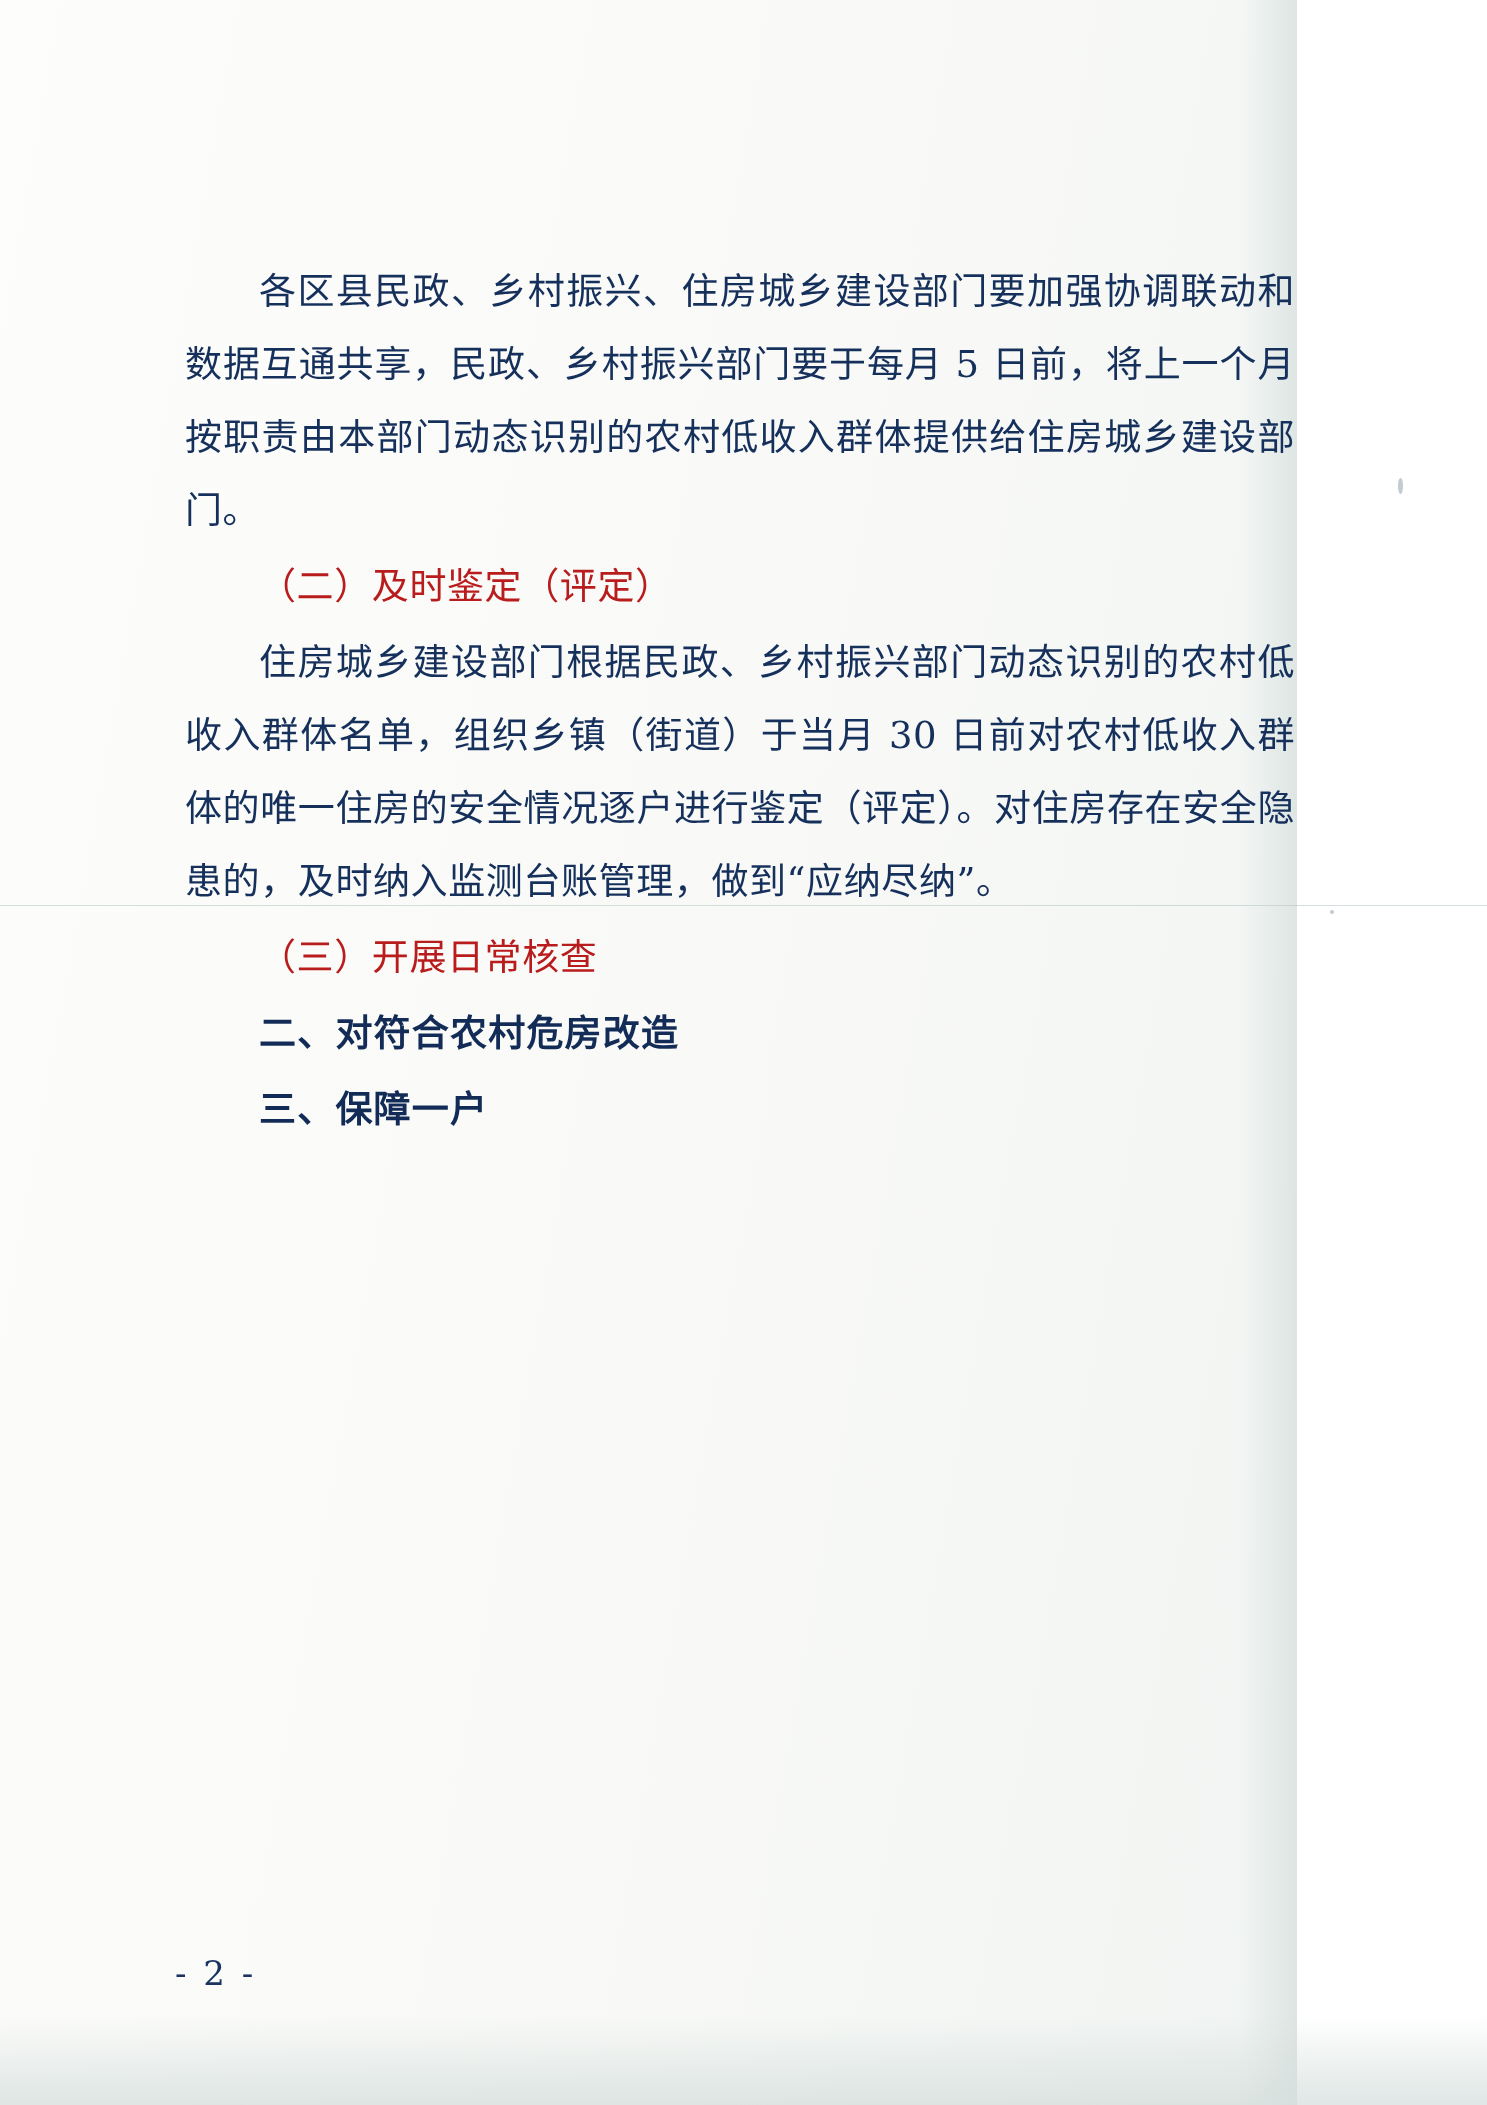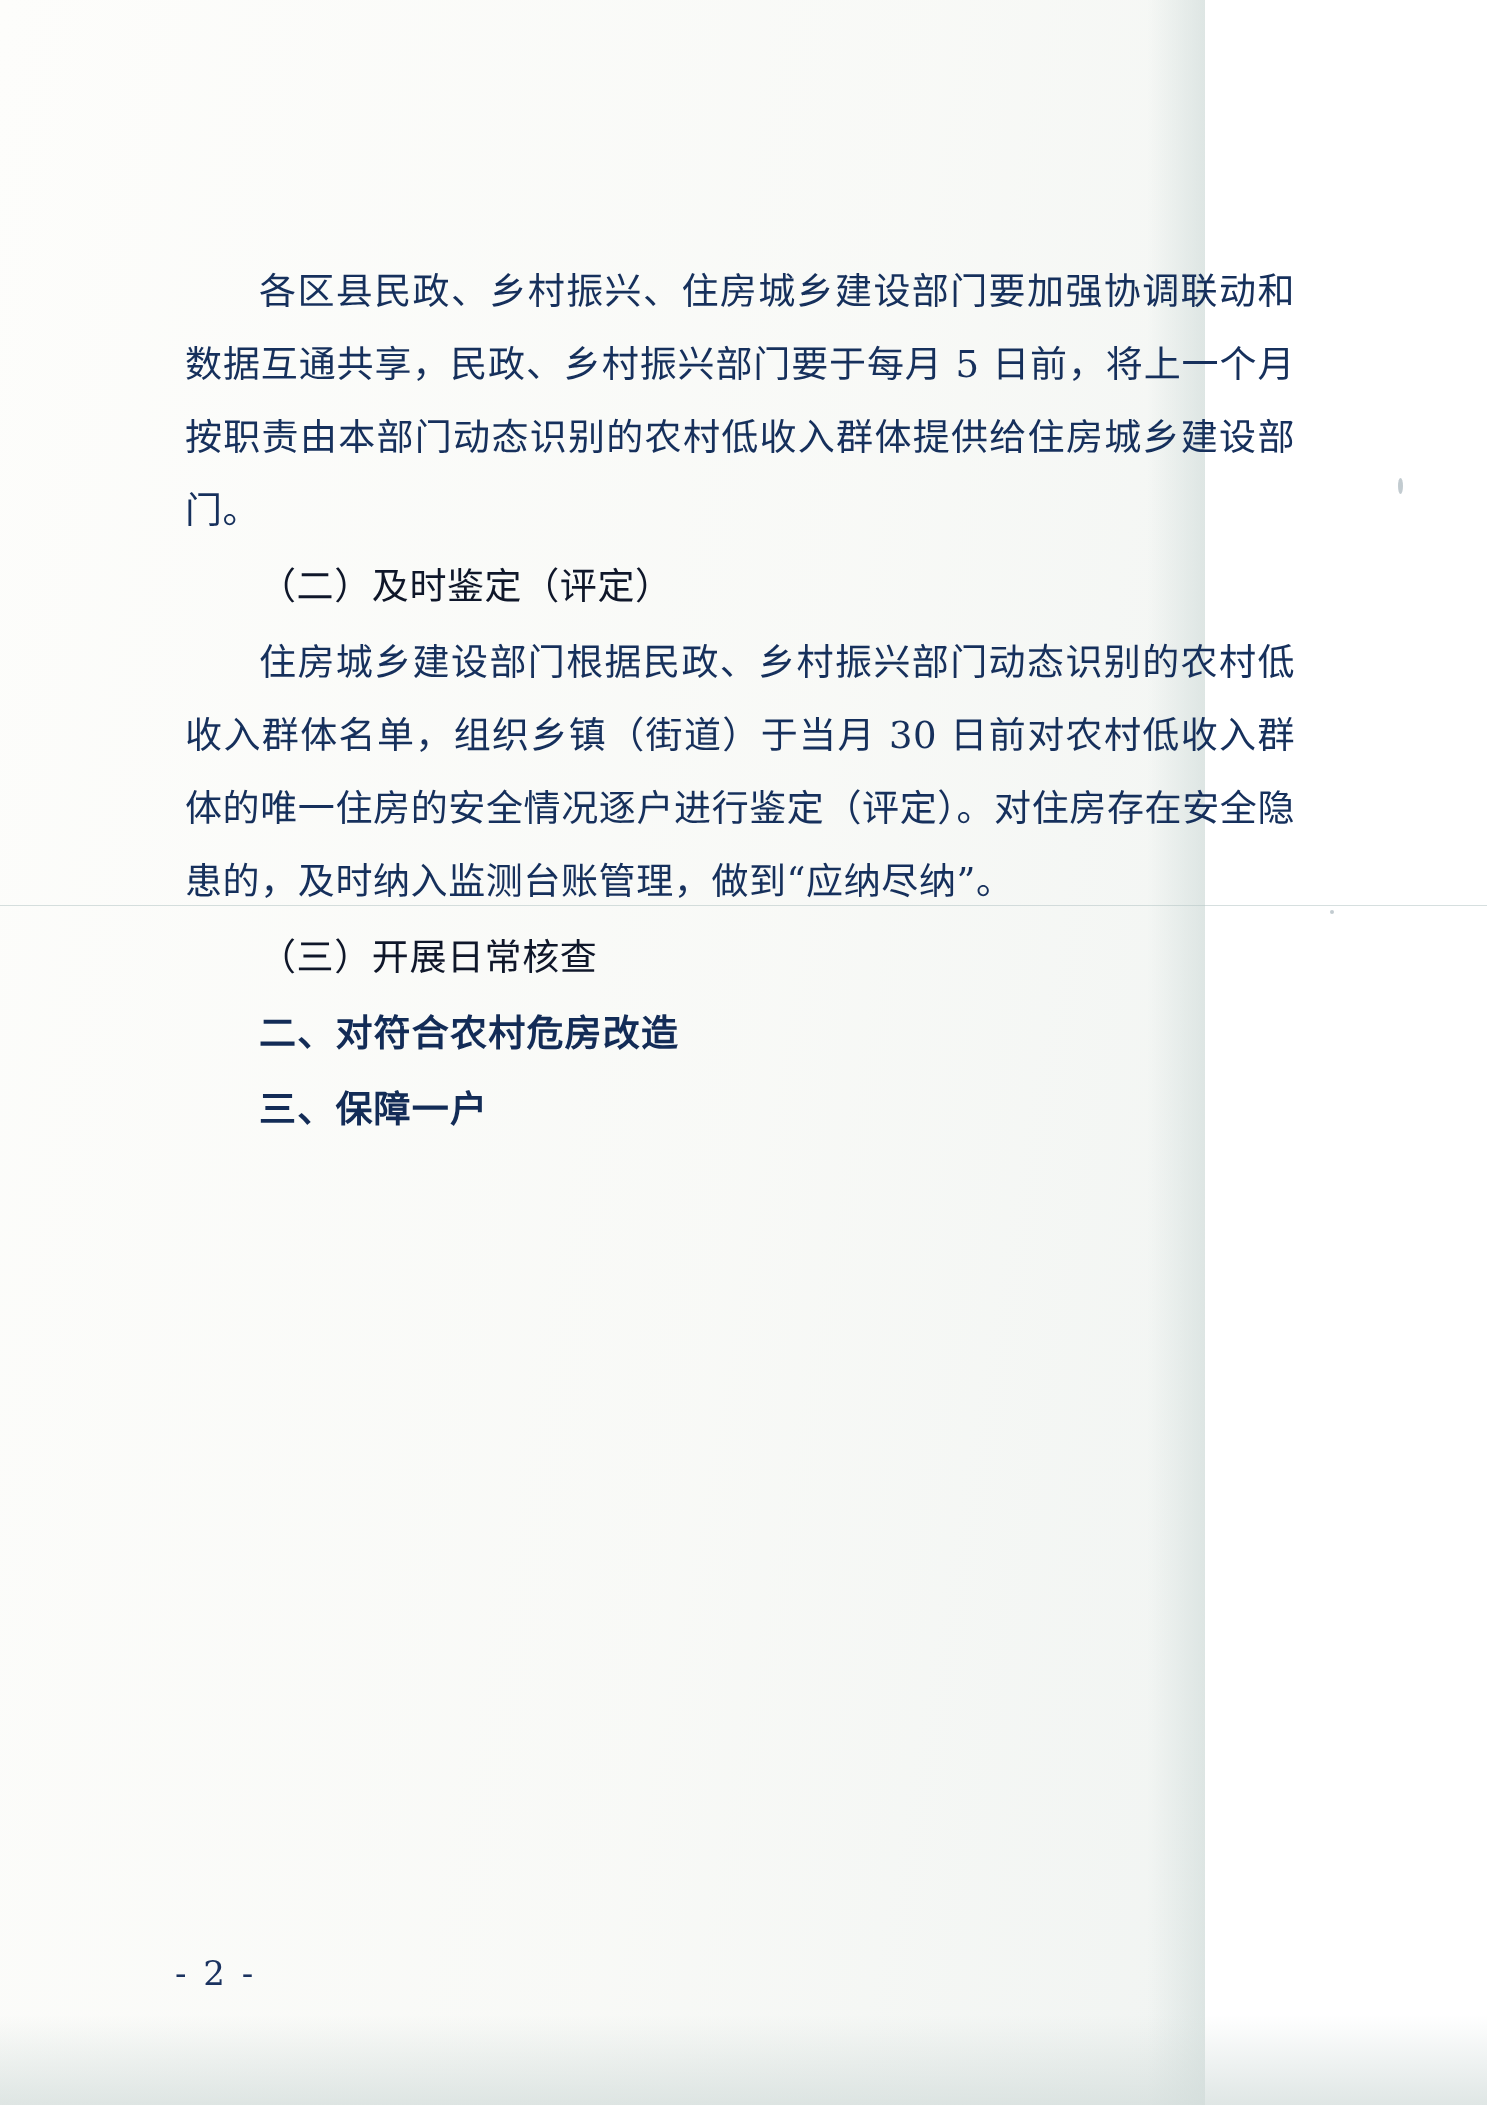--- a/index.html
+++ b/index.html
@@ -9,21 +9,21 @@
   body {
     width: 1487px;
     height: 2105px;
     background: #ffffff;
     font-family: "DejaVu Serif", "Liberation Serif", serif;
     overflow: hidden;
   }
 
   .page {
     position: relative;
-    width: 1205px;
+    width: 1297px;
     height: 2105px;
     background: #fdfdfb;
     box-sizing: border-box;
   }
 
   
   .page::before {
     content: "";
     position: absolute;
     inset: 0;
@@ -84,21 +84,21 @@
     color: #16305c;
     text-indent: 74px;
     font-family: "DejaVu Serif", "Liberation Serif", serif;
   }
 
   p.sub-heading {
     margin: 0 0 3px 0;
     font-size: 37px;
     line-height: 73px;
     letter-spacing: 0.6px;
-    color: #0f172a;
+    color: #b91c1c;
     text-indent: 74px;
     font-family: "DejaVu Serif", "Liberation Serif", serif;
   }
 
   p.section-heading {
     margin: 0 0 3px 0;
     font-size: 37px;
     line-height: 73px;
     letter-spacing: 1.2px;
     color: #132c57;

